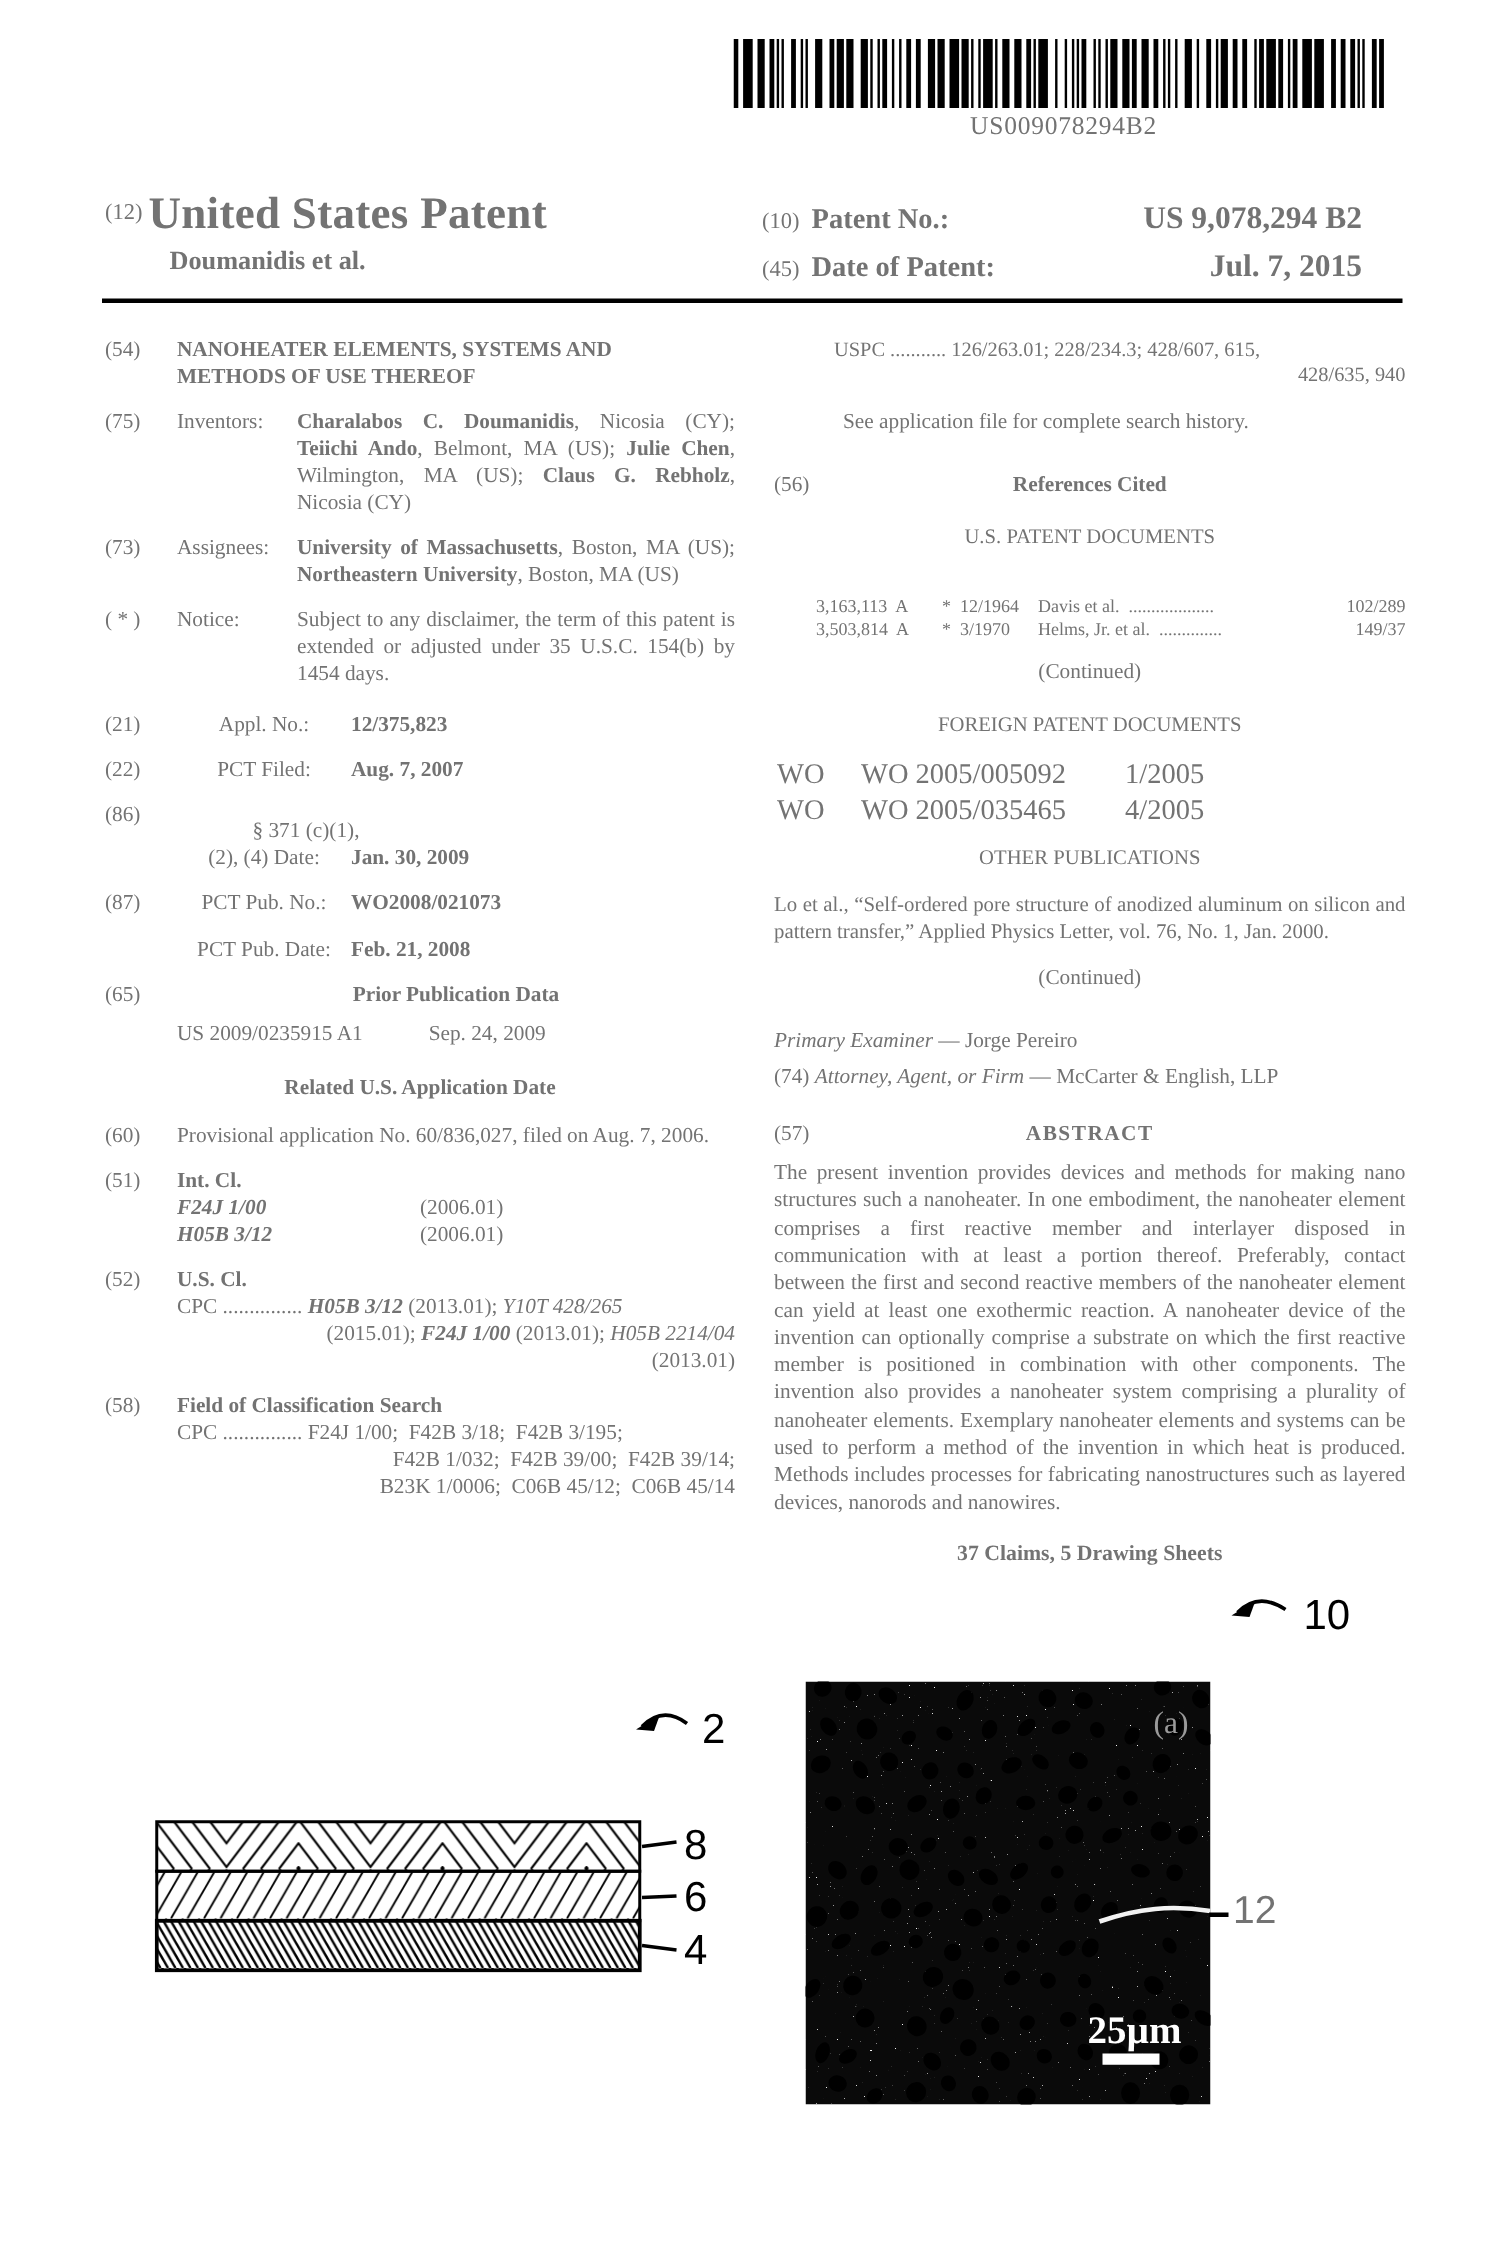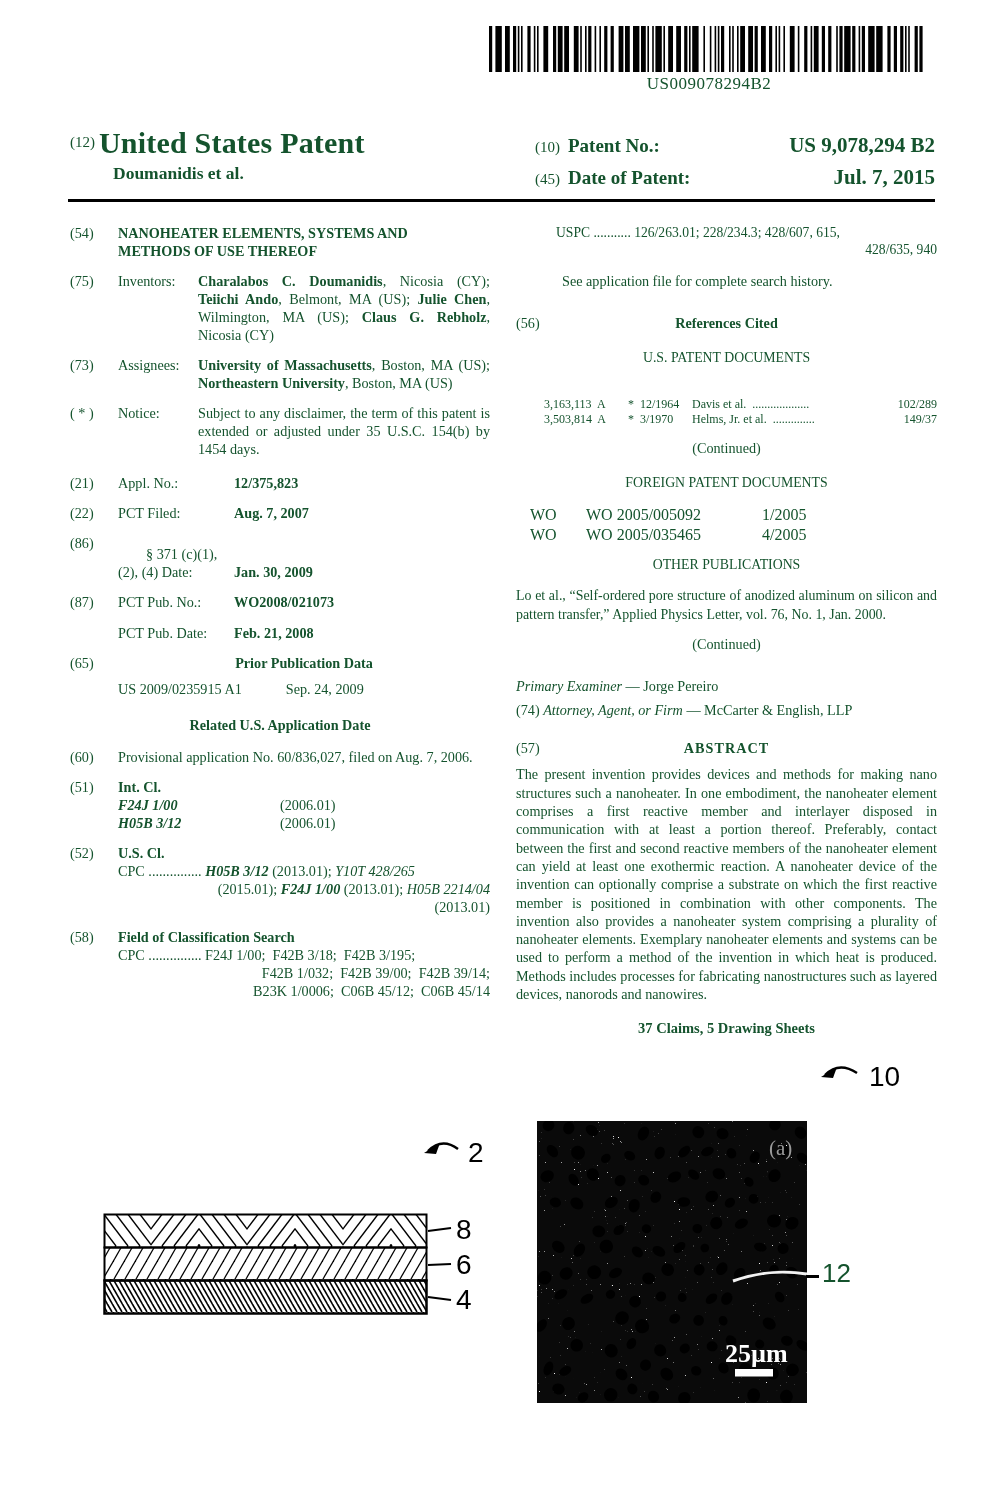--- a/index.html
+++ b/index.html
@@ -1,29 +1,29 @@
 <!DOCTYPE html>
 <html><head>
 <meta charset="utf-8">
 <style>
   html,body{margin:0;padding:0;background:#888;}
   .page{position:relative;width:1000px;height:1500px;background:#ffffff;margin:0 auto;
-        font-family:"Liberation Serif", serif;color:#14532d;overflow:hidden;}
+        font-family:"Liberation Serif", serif;color:#737373;overflow:hidden;}
 
   
   .barcode-wrap{position:absolute;left:489px;top:26px;width:440px;text-align:center;}
   .barcode-wrap svg{display:block;}
   .barcode-num{margin-top:2px;font-size:17px;letter-spacing:0.5px;}
 
   
   .hdr-left{position:absolute;left:70px;top:126px;}
   .hdr-left .tag{font-size:15px;vertical-align:6px;}
   .hdr-left .ustitle{font-size:30px;font-weight:bold;letter-spacing:0.2px;}
   .hdr-left .author{font-size:17.5px;font-weight:bold;margin-left:43px;margin-top:3px;}
-  .hdr-right{position:absolute;left:535px;top:133px;width:400px;}
+  .hdr-right{position:absolute;left:508px;top:133px;width:400px;}
   .hdr-row{display:flex;align-items:baseline;}
   .hdr-row + .hdr-row{margin-top:7px;}
   .hdr-row .tag{font-size:15px;margin-right:8px;}
   .hdr-row .hlabel{font-size:19px;font-weight:bold;}
   .hdr-row .hvalue{font-size:21px;font-weight:bold;margin-left:auto;}
   .rule{position:absolute;left:68px;top:199px;width:867px;height:2.5px;background:#000;}
 
   
   .cols{position:absolute;left:70px;top:224px;width:867px;display:flex;gap:26px;
         font-size:14.2px;line-height:1.27;}
@@ -36,40 +36,40 @@
   .b{font-weight:bold;}
   .i{font-style:italic;}
   .bi{font-weight:bold;font-style:italic;}
   .just{text-align:justify;}
   .pre{white-space:pre;}
 
   .lblrow{display:flex;}
   .lblrow .lbl{flex:0 0 80px;}
   .lblrow .cont{flex:1;text-align:justify;}
   .kv{display:flex;}
-  .kv .klbl{flex:0 0 116px;}
+  .kv .klbl{flex:0 0 116px;text-align:center;}
   .center-head{text-align:center;font-weight:bold;}
   .pubrow{display:flex;gap:44px;margin-top:8px;}
   .related-head{text-align:center;font-weight:bold;margin:18px 0 14px 0;}
   .iclrow{display:flex;}
   .iclrow .code{flex:0 0 162px;}
   .rline{text-align:right;}
 
   
   .uspc-block{margin-left:40px;}
   .search-note{margin-left:46px;margin-top:13px;}
   .sec-row{position:relative;margin-top:24px;}
   .sec-row .num{position:absolute;left:0;top:0;}
   .sec-row .sec-head{display:block;text-align:center;font-weight:bold;}
   .subhead{text-align:center;margin-top:17px;font-size:13.8px;}
   .usdocs{margin-top:31px;margin-left:28px;font-size:12px;}
   .usdoc-row{display:grid;grid-template-columns:84px 12px 52px 1fr 56px;white-space:pre;}
   .usdoc-row .cls{text-align:right;}
   .continued{text-align:center;margin-top:11px;}
-  .fdocs{margin-top:14px;font-size:16px;margin-left:14px;}
+  .fdocs{margin-top:14px;font-size:19px;margin-left:2px;}
   .fdoc-row{display:grid;grid-template-columns:56px 176px 1fr;}
   .opub{margin:14px 0 0 0;text-align:justify;font-size:13.9px;line-height:1.33;}
   .examiner{margin-top:24px;}
   .attorney{margin-top:6px;}
   .abstract{margin:8px 0 0 0;text-align:justify;line-height:1.29;}
   .claims{text-align:center;font-weight:bold;margin-top:16px;font-size:14.5px;}
 
   
   .figabs{position:absolute;}
   .fig-label{position:absolute;font-family:"Liberation Sans", sans-serif;font-size:26px;}

